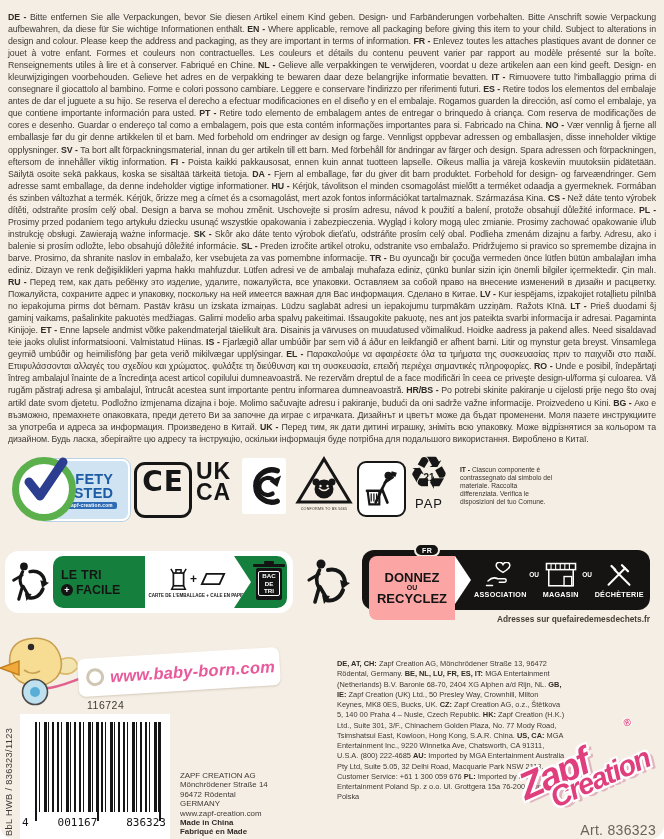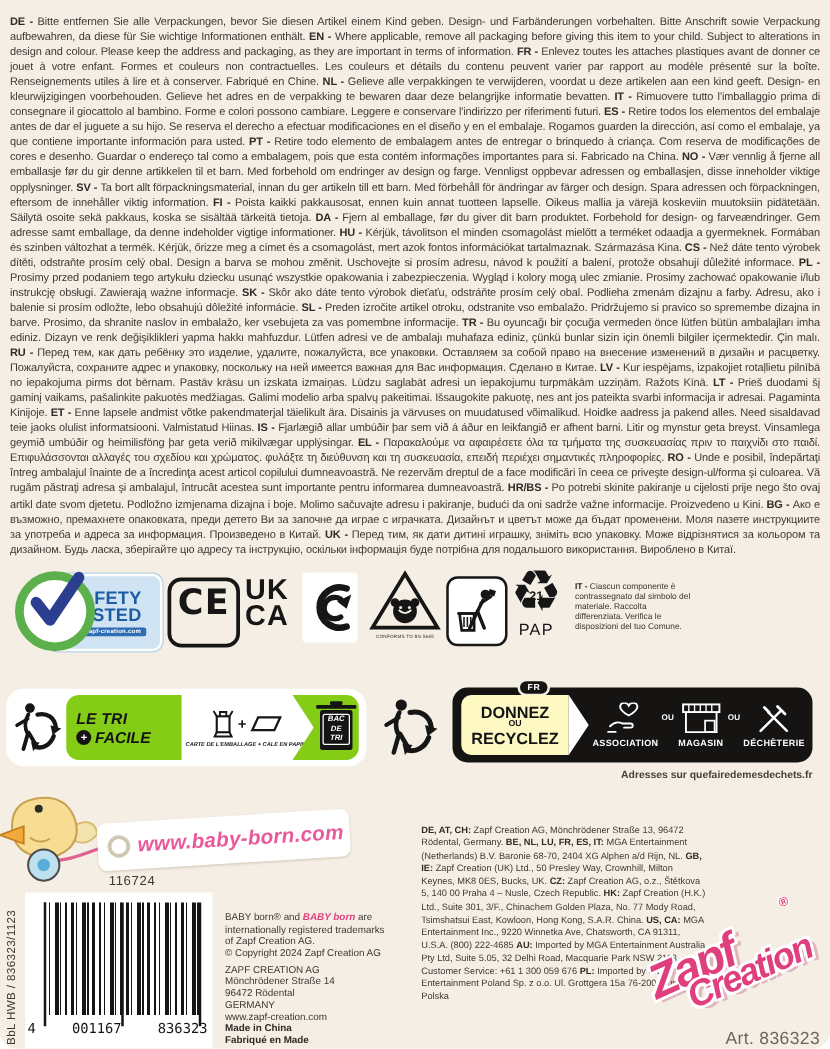--- a/index.html
+++ b/index.html
@@ -34,21 +34,21 @@
   .pap{position:absolute;left:405px;top:0px;width:48px;text-align:center;}
   .pap .glyph{font-family:"DejaVu Sans", sans-serif;font-size:46px;line-height:46px;color:#161616;display:block;}
   .pap .num{position:absolute;left:0;top:22px;width:48px;text-align:center;font-size:10px;font-weight:700;color:#161616;}
   .pap .pl{font-size:13px;color:#161616;letter-spacing:1px;margin-top:0px;}
   .it-note{position:absolute;left:460px;top:16px;width:96px;font-size:6.7px;line-height:8.1px;color:#38342f;}
   .it-note b{color:#24211d;}
 
   
   .sortwrap{position:absolute;left:5px;top:551px;width:288px;height:62px;background:#ffffff;border-radius:14px;
             display:flex;align-items:center;padding:0 6px;box-sizing:border-box;}
-  .tri-banner{flex:1;height:52px;background:#84cc16;border-radius:10px;margin-left:4px;display:flex;align-items:center;overflow:hidden;font-style:italic;}
+  .tri-banner{flex:1;height:52px;background:#15803d;border-radius:10px;margin-left:4px;display:flex;align-items:center;overflow:hidden;}
   .tri-left{width:84px;padding-left:8px;}
   .tri-l1{font-weight:800;font-size:12.5px;color:#141414;letter-spacing:0.2px;}
   .tri-l2{display:flex;align-items:center;gap:3px;margin-top:1px;}
   .plus-disc{width:12px;height:12px;border-radius:50%;background:#141414;color:#fff;font-weight:800;font-size:9px;
              line-height:12px;text-align:center;flex:0 0 auto;}
   .tri-l2 span.f{font-weight:800;font-size:12.5px;color:#141414;}
   .tri-mid{position:relative;width:106px;height:52px;background:#ffffff;
            clip-path:polygon(0 0,84% 0,100% 50%,84% 100%,0 100%);
            display:flex;flex-direction:column;align-items:center;justify-content:center;}
   .tri-icons{display:flex;align-items:center;gap:3px;}
@@ -58,21 +58,21 @@
   .bin{position:relative;width:26px;height:32px;background:#141414;border-radius:2px;margin-top:4px;}
   .bin:before{content:"";position:absolute;left:-3px;top:-4px;width:32px;height:3px;background:#141414;border-radius:1px;}
   .bin:after{content:"";position:absolute;left:8px;top:-7px;width:10px;height:3px;background:#141414;border-radius:1px;}
   .bin .bt{position:absolute;left:0;top:3px;width:26px;text-align:center;color:#fff;font-weight:800;font-size:6.2px;line-height:7.5px;
            border:1px solid #fff;border-radius:2px;box-sizing:border-box;margin:0 2px;width:22px;}
   .triman2{position:absolute;left:306px;top:557px;}
 
   .donnez{position:absolute;left:362px;top:550px;width:288px;height:60px;background:#161412;border-radius:12px;}
   .fr-badge{position:absolute;left:52px;top:-7px;background:#161412;color:#fff;font-size:7px;font-weight:800;
             padding:1.5px 6px;border-radius:8px;border:2px solid #f5eee4;letter-spacing:0.5px;}
-  .dz-arrow{position:absolute;left:7px;top:6px;width:86px;height:48px;background:#fef9c3;border-radius:8px 0 0 8px;
+  .dz-arrow{position:absolute;left:7px;top:6px;width:86px;height:64px;background:#fca5a5;border-radius:8px 0 0 8px;
             display:flex;flex-direction:column;align-items:center;justify-content:center;}
   .dz-arrow:after{content:"";position:absolute;left:86px;top:0;border-top:24px solid transparent;border-bottom:24px solid transparent;
                   border-left:16px solid #ffffff;}
   .dz1{font-weight:800;font-size:13px;color:#141414;line-height:13px;}
   .dz2{font-size:7px;font-weight:700;color:#141414;line-height:8px;}
   .dz-opts{position:absolute;left:112px;top:4px;right:6px;bottom:4px;display:flex;align-items:center;justify-content:space-between;}
   .dz-item{display:flex;flex-direction:column;align-items:center;gap:2px;}
   .dz-item .lbl{color:#fff;font-weight:800;font-size:7.2px;letter-spacing:0.3px;}
   .dz-or{color:#fff;font-size:6.5px;font-weight:700;margin:0 1px 12px 1px;}
   .dz-footer{position:absolute;left:362px;top:614px;width:288px;text-align:right;font-size:8.3px;font-weight:700;color:#453f38;}
@@ -311,26 +311,20 @@
     <div class="bc-guard" style="left:77px;"></div>
     <div class="bc-guard" style="left:139px;"></div>
     <div class="bc-digits">
       <span>4</span>
       <span>001167</span>
       <span>836323</span>
     </div>
   </div>
   <div class="side-code">BbL HWB / 836323/1123</div>
 
-  <div class="tm">
-    <div>
-      <span>BABY born® and </span><span class="bb">BABY born</span><span> are internationally registered trademarks of Zapf Creation AG.</span>
-    </div>
-    <div>© Copyright 2024 Zapf Creation AG</div>
-  </div>
   <div class="mfr">
     <div>ZAPF CREATION AG</div>
     <div>Mönchrödener Straße 14</div>
     <div>96472 Rödental</div>
     <div>GERMANY</div>
     <div>www.zapf-creation.com</div>
     <div class="b">Made in China</div>
     <div class="b">Fabriqué en Made</div>
   </div>
 

